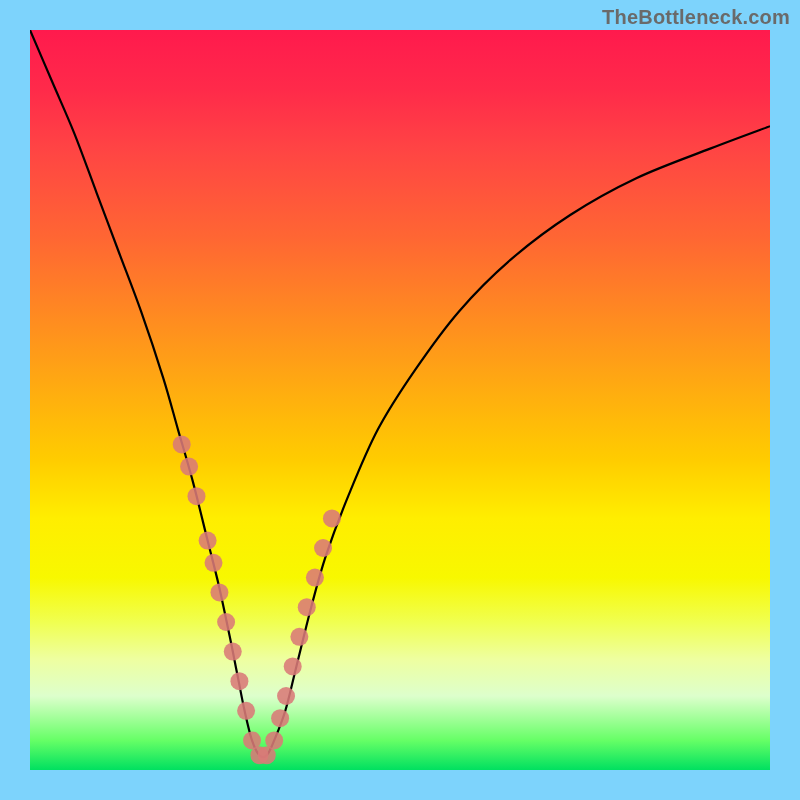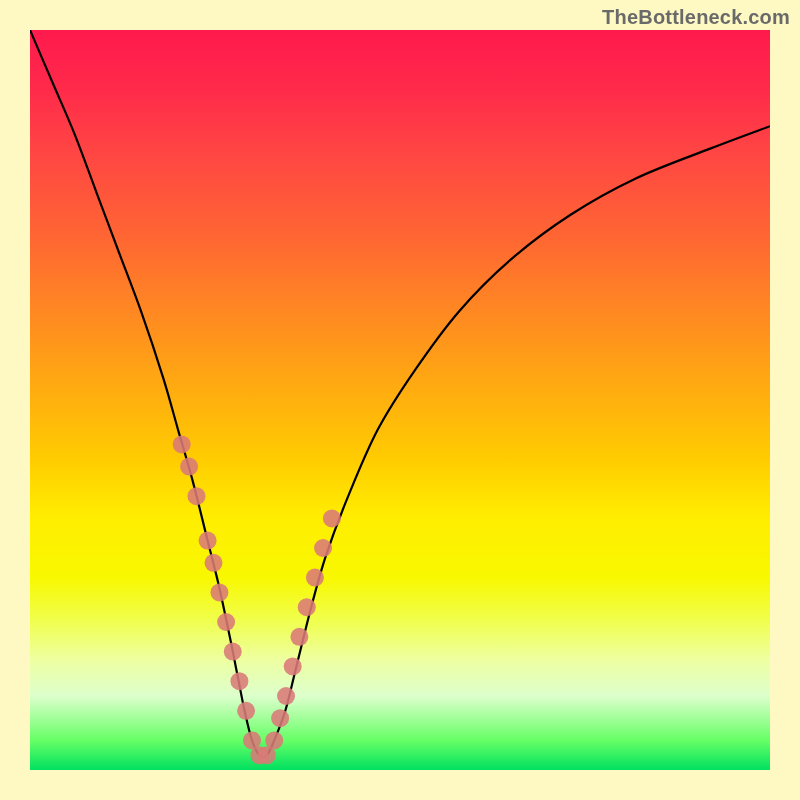--- a/index.html
+++ b/index.html
@@ -1,21 +1,21 @@
 <!DOCTYPE html>
 <html><head>
 <meta charset="utf-8">
 <style>
   * { margin: 0; padding: 0; box-sizing: border-box; }
   html, body { width: 800px; height: 800px; overflow: hidden; background: #000; }
   .frame {
     position: relative;
     width: 800px;
     height: 800px;
-    background: #fef9c3;
+    background: #7dd3fc;
   }
   .plot-area {
     position: absolute;
     left: 30px;
     top: 30px;
     width: 740px;
     height: 740px;
     overflow: hidden;
   }
   .grad {

